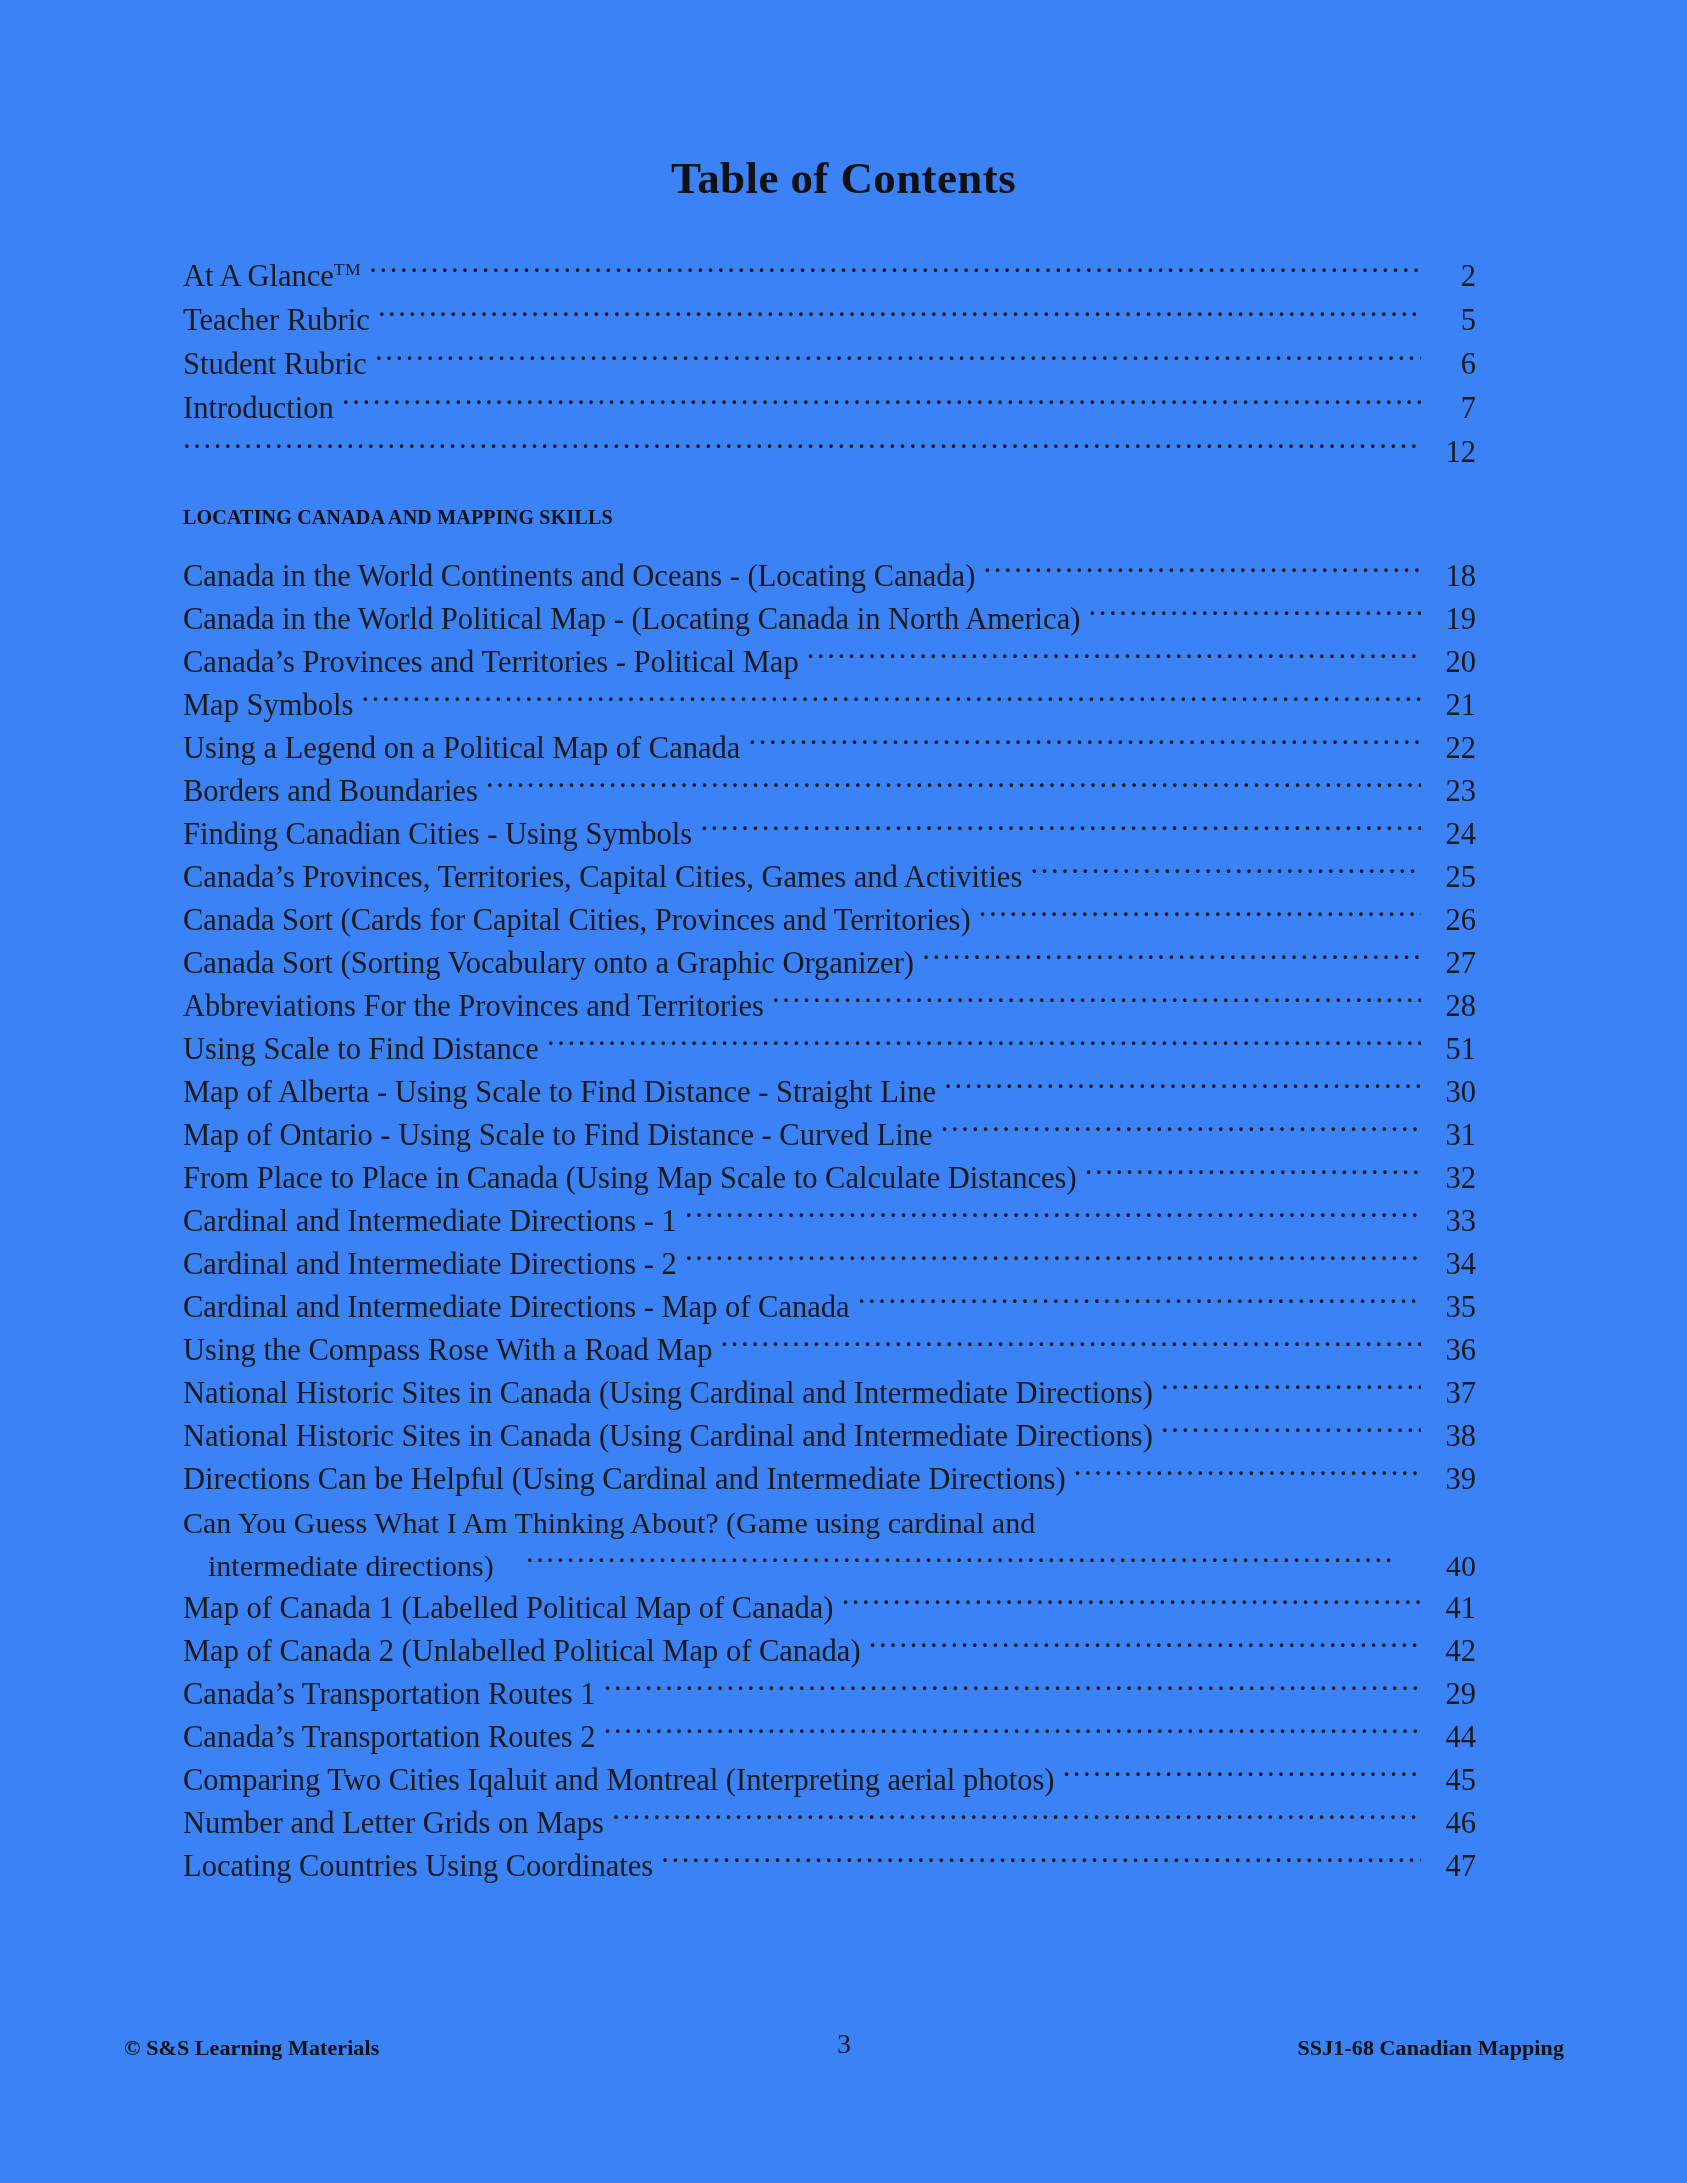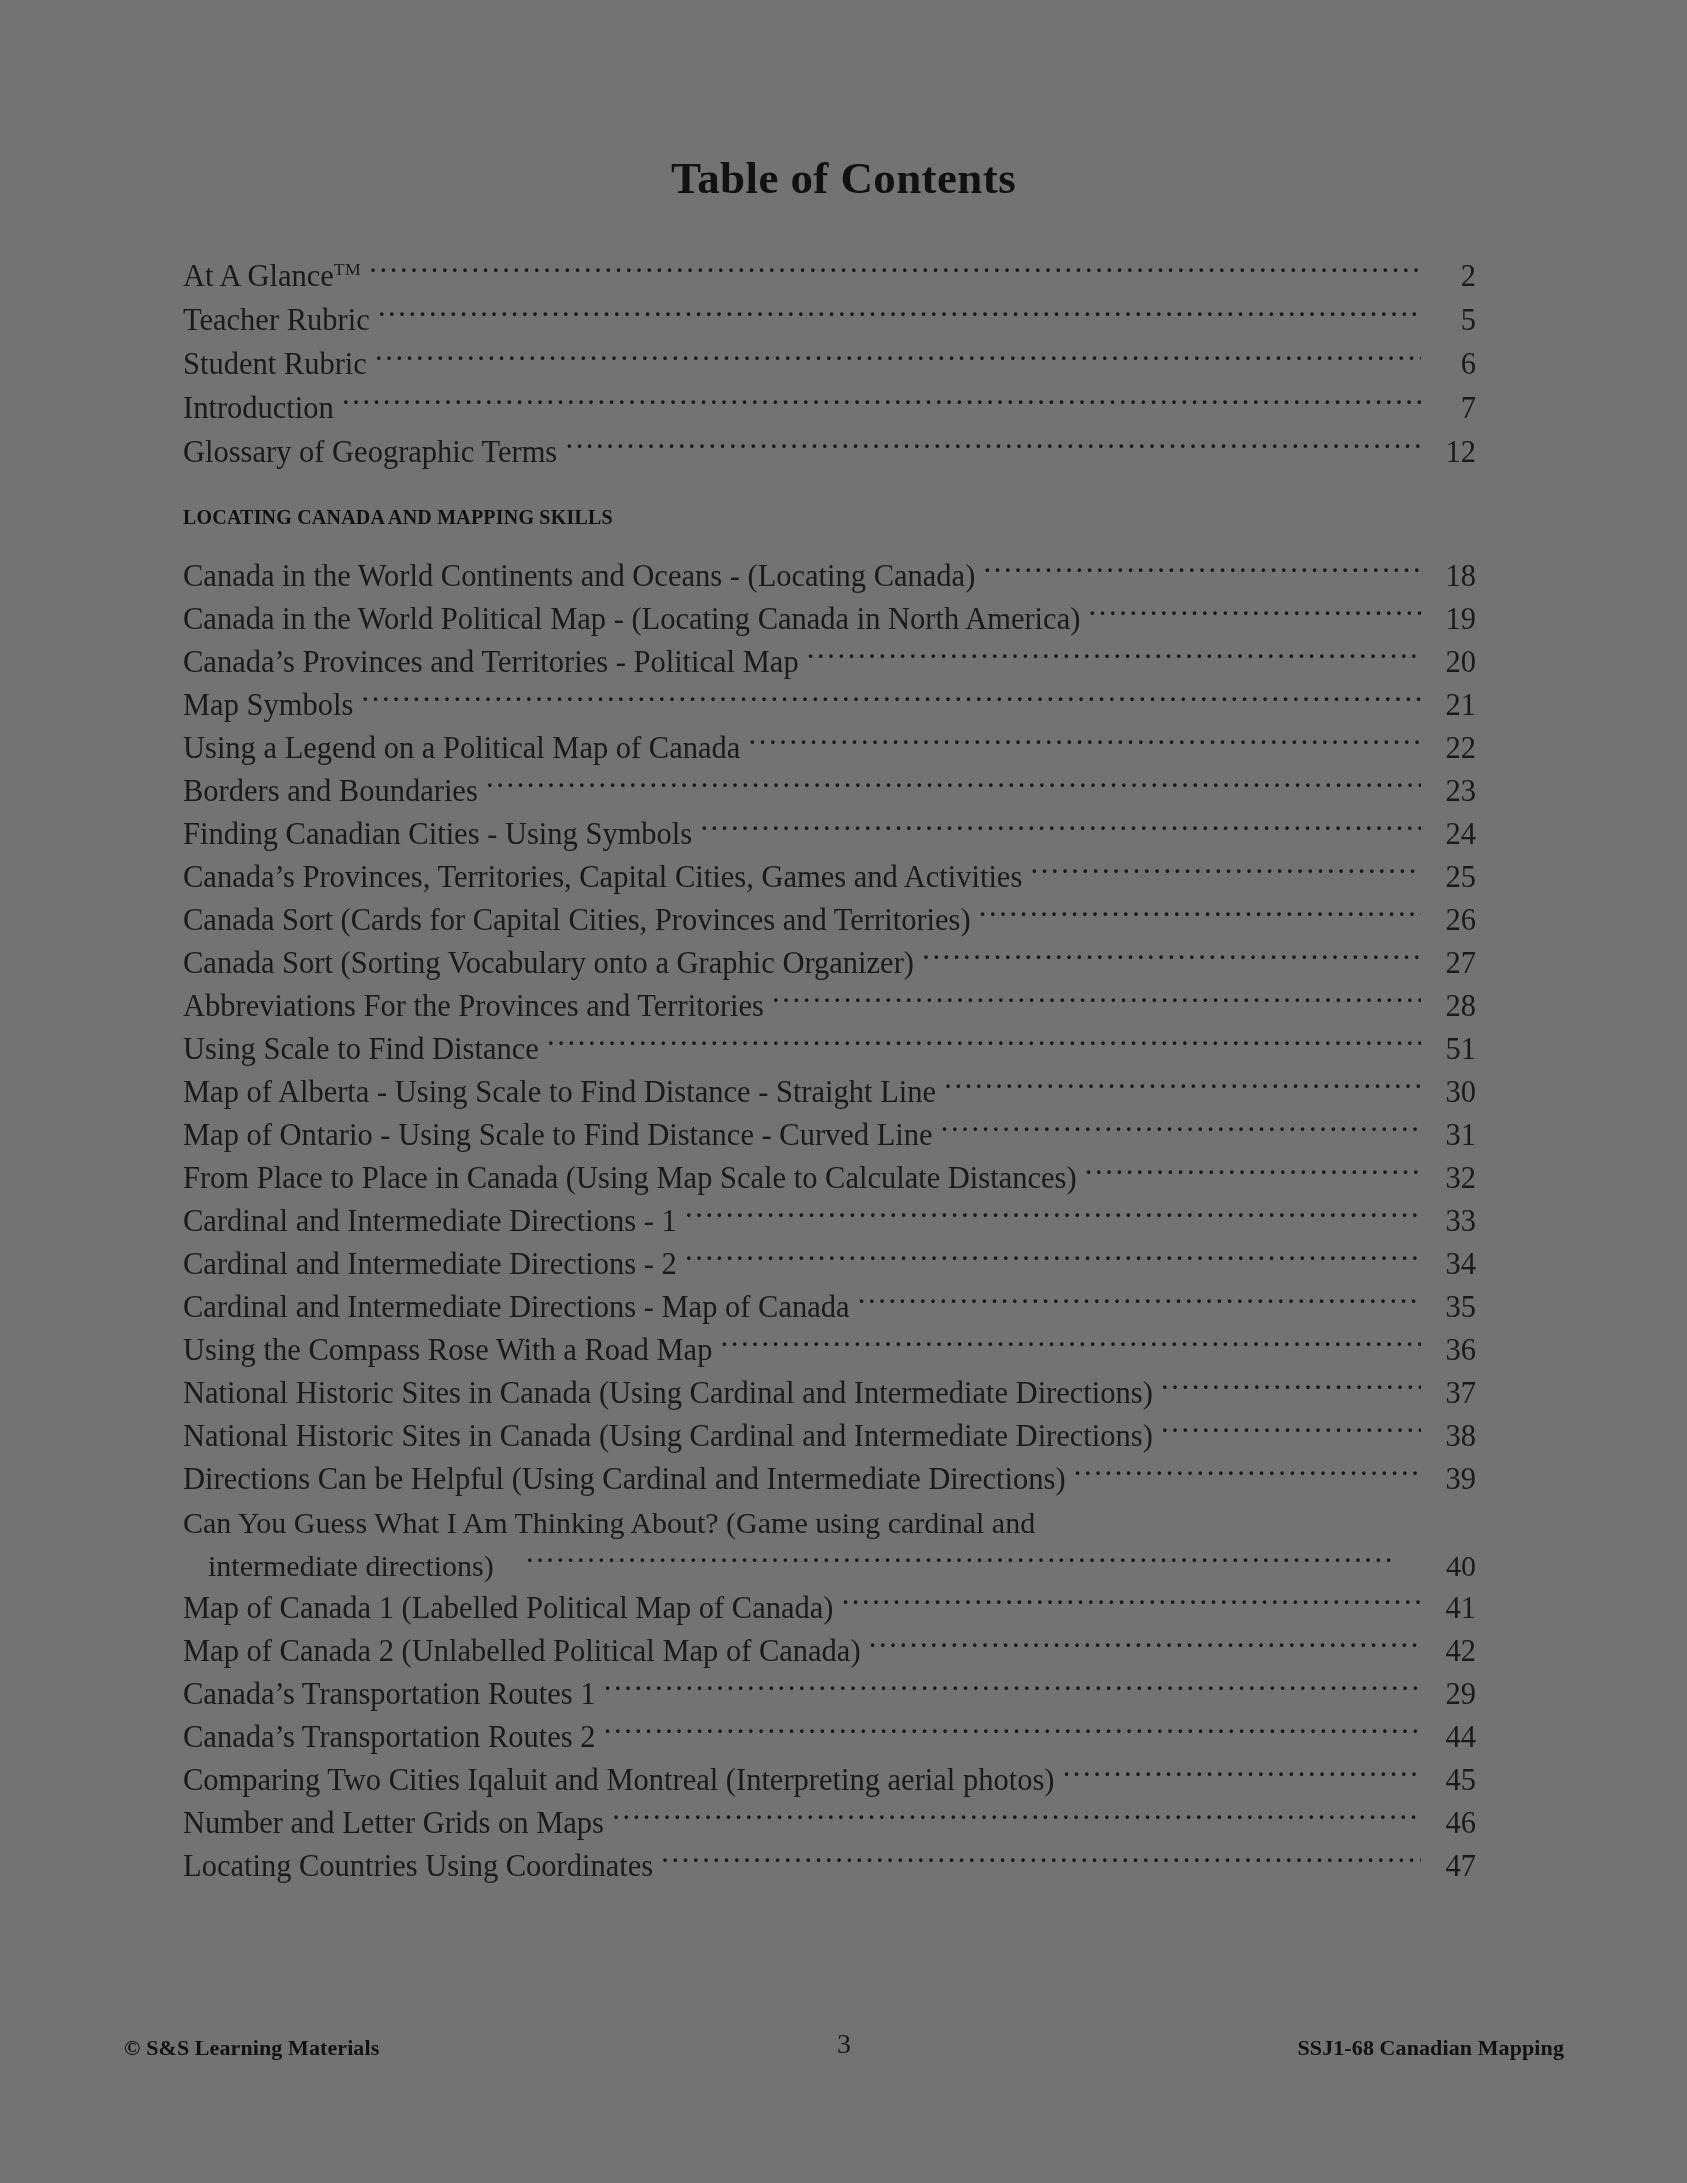--- a/index.html
+++ b/index.html
@@ -13,21 +13,21 @@
     height: 2183px;
     position: relative;
     font-family: "Liberation Serif", "DejaVu Serif", serif;
     color: #1a1a1a;
     overflow: hidden;
   }
 
   .page {
     position: absolute;
     inset: 0;
-    background: #737373;
+    background: #3b82f6;
   }
 
   
   .doc-title {
     position: absolute;
     top: 152px;
     left: 0;
     width: 1687px;
     text-align: center;
     font-family: "Liberation Serif", "DejaVu Serif", serif;
@@ -175,21 +175,20 @@
           <span class="toc-label">Student Rubric</span>
           <span class="toc-dots"></span>
           <span class="toc-page">6</span>
         </div>
         <div class="toc-entry">
           <span class="toc-label">Introduction</span>
           <span class="toc-dots"></span>
           <span class="toc-page">7</span>
         </div>
         <div class="toc-entry">
-          <span class="toc-label">Glossary of Geographic Terms</span>
           <span class="toc-dots"></span>
           <span class="toc-page">12</span>
         </div>
       </div>
 
     <div>
         <div class="toc-section-head">LOCATING CANADA AND MAPPING SKILLS</div>
         <div class="toc-entry">
           <span class="toc-label">Canada in the World Continents and Oceans - (Locating Canada)</span>
           <span class="toc-dots"></span>

